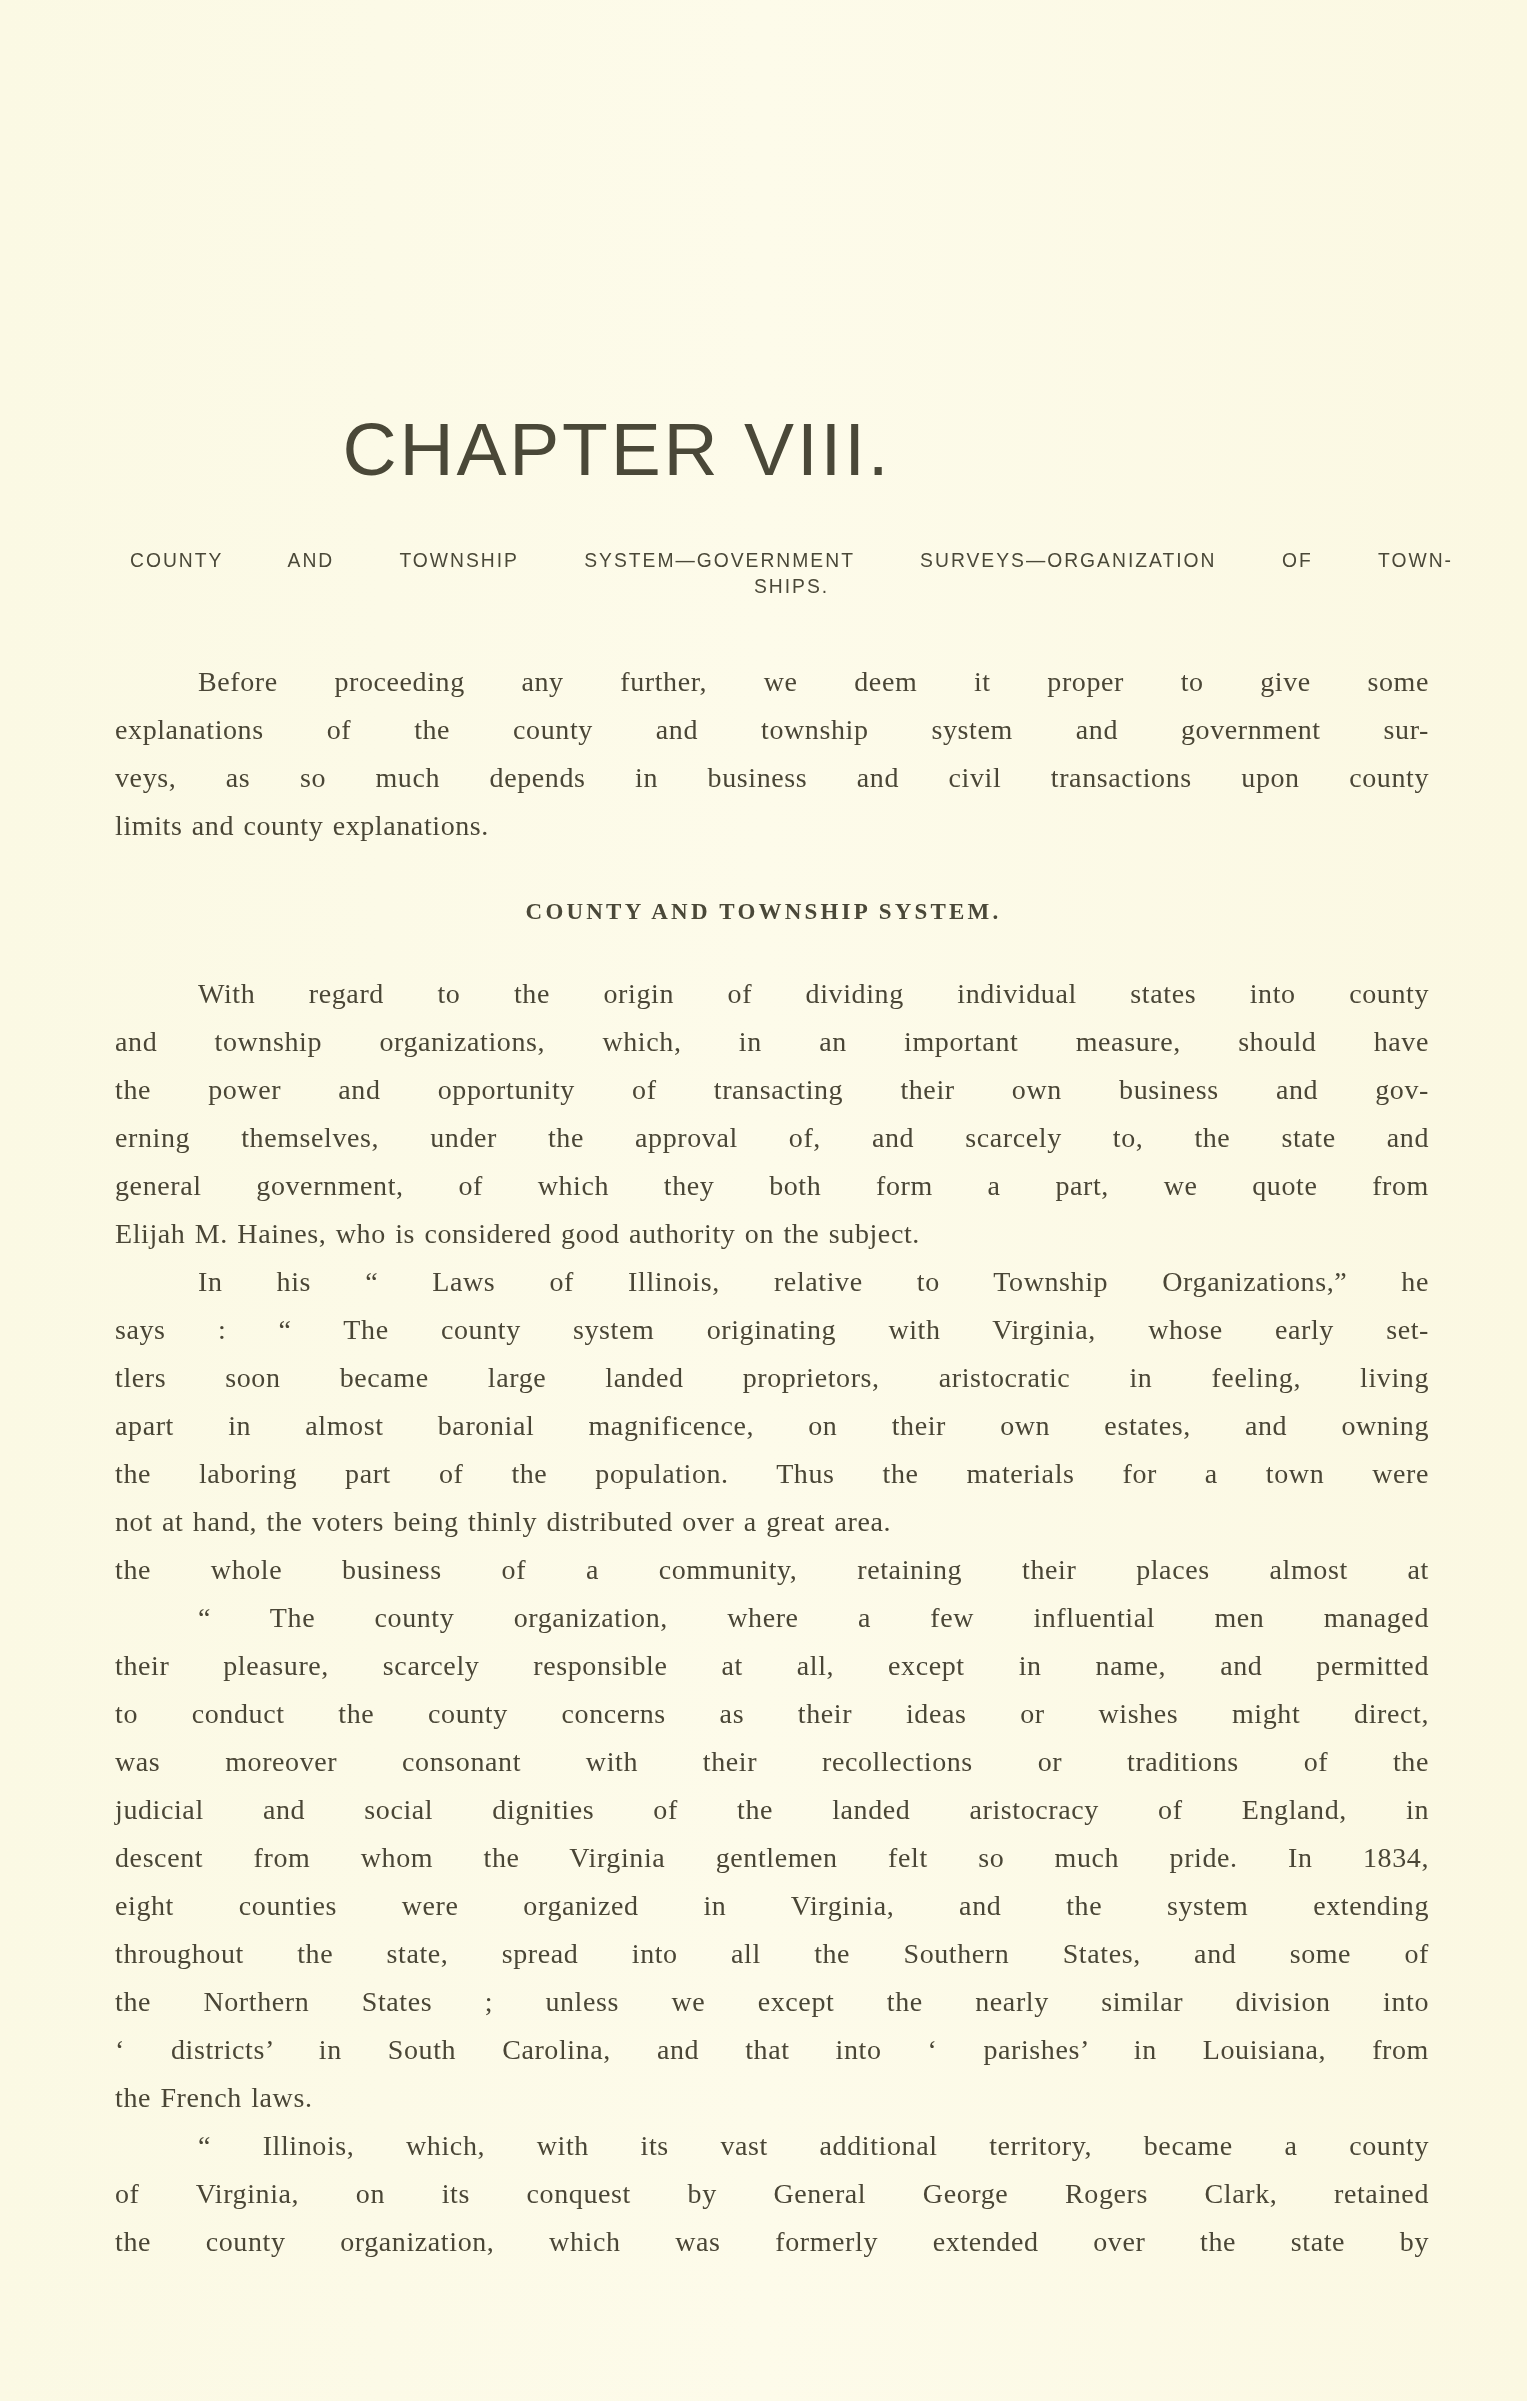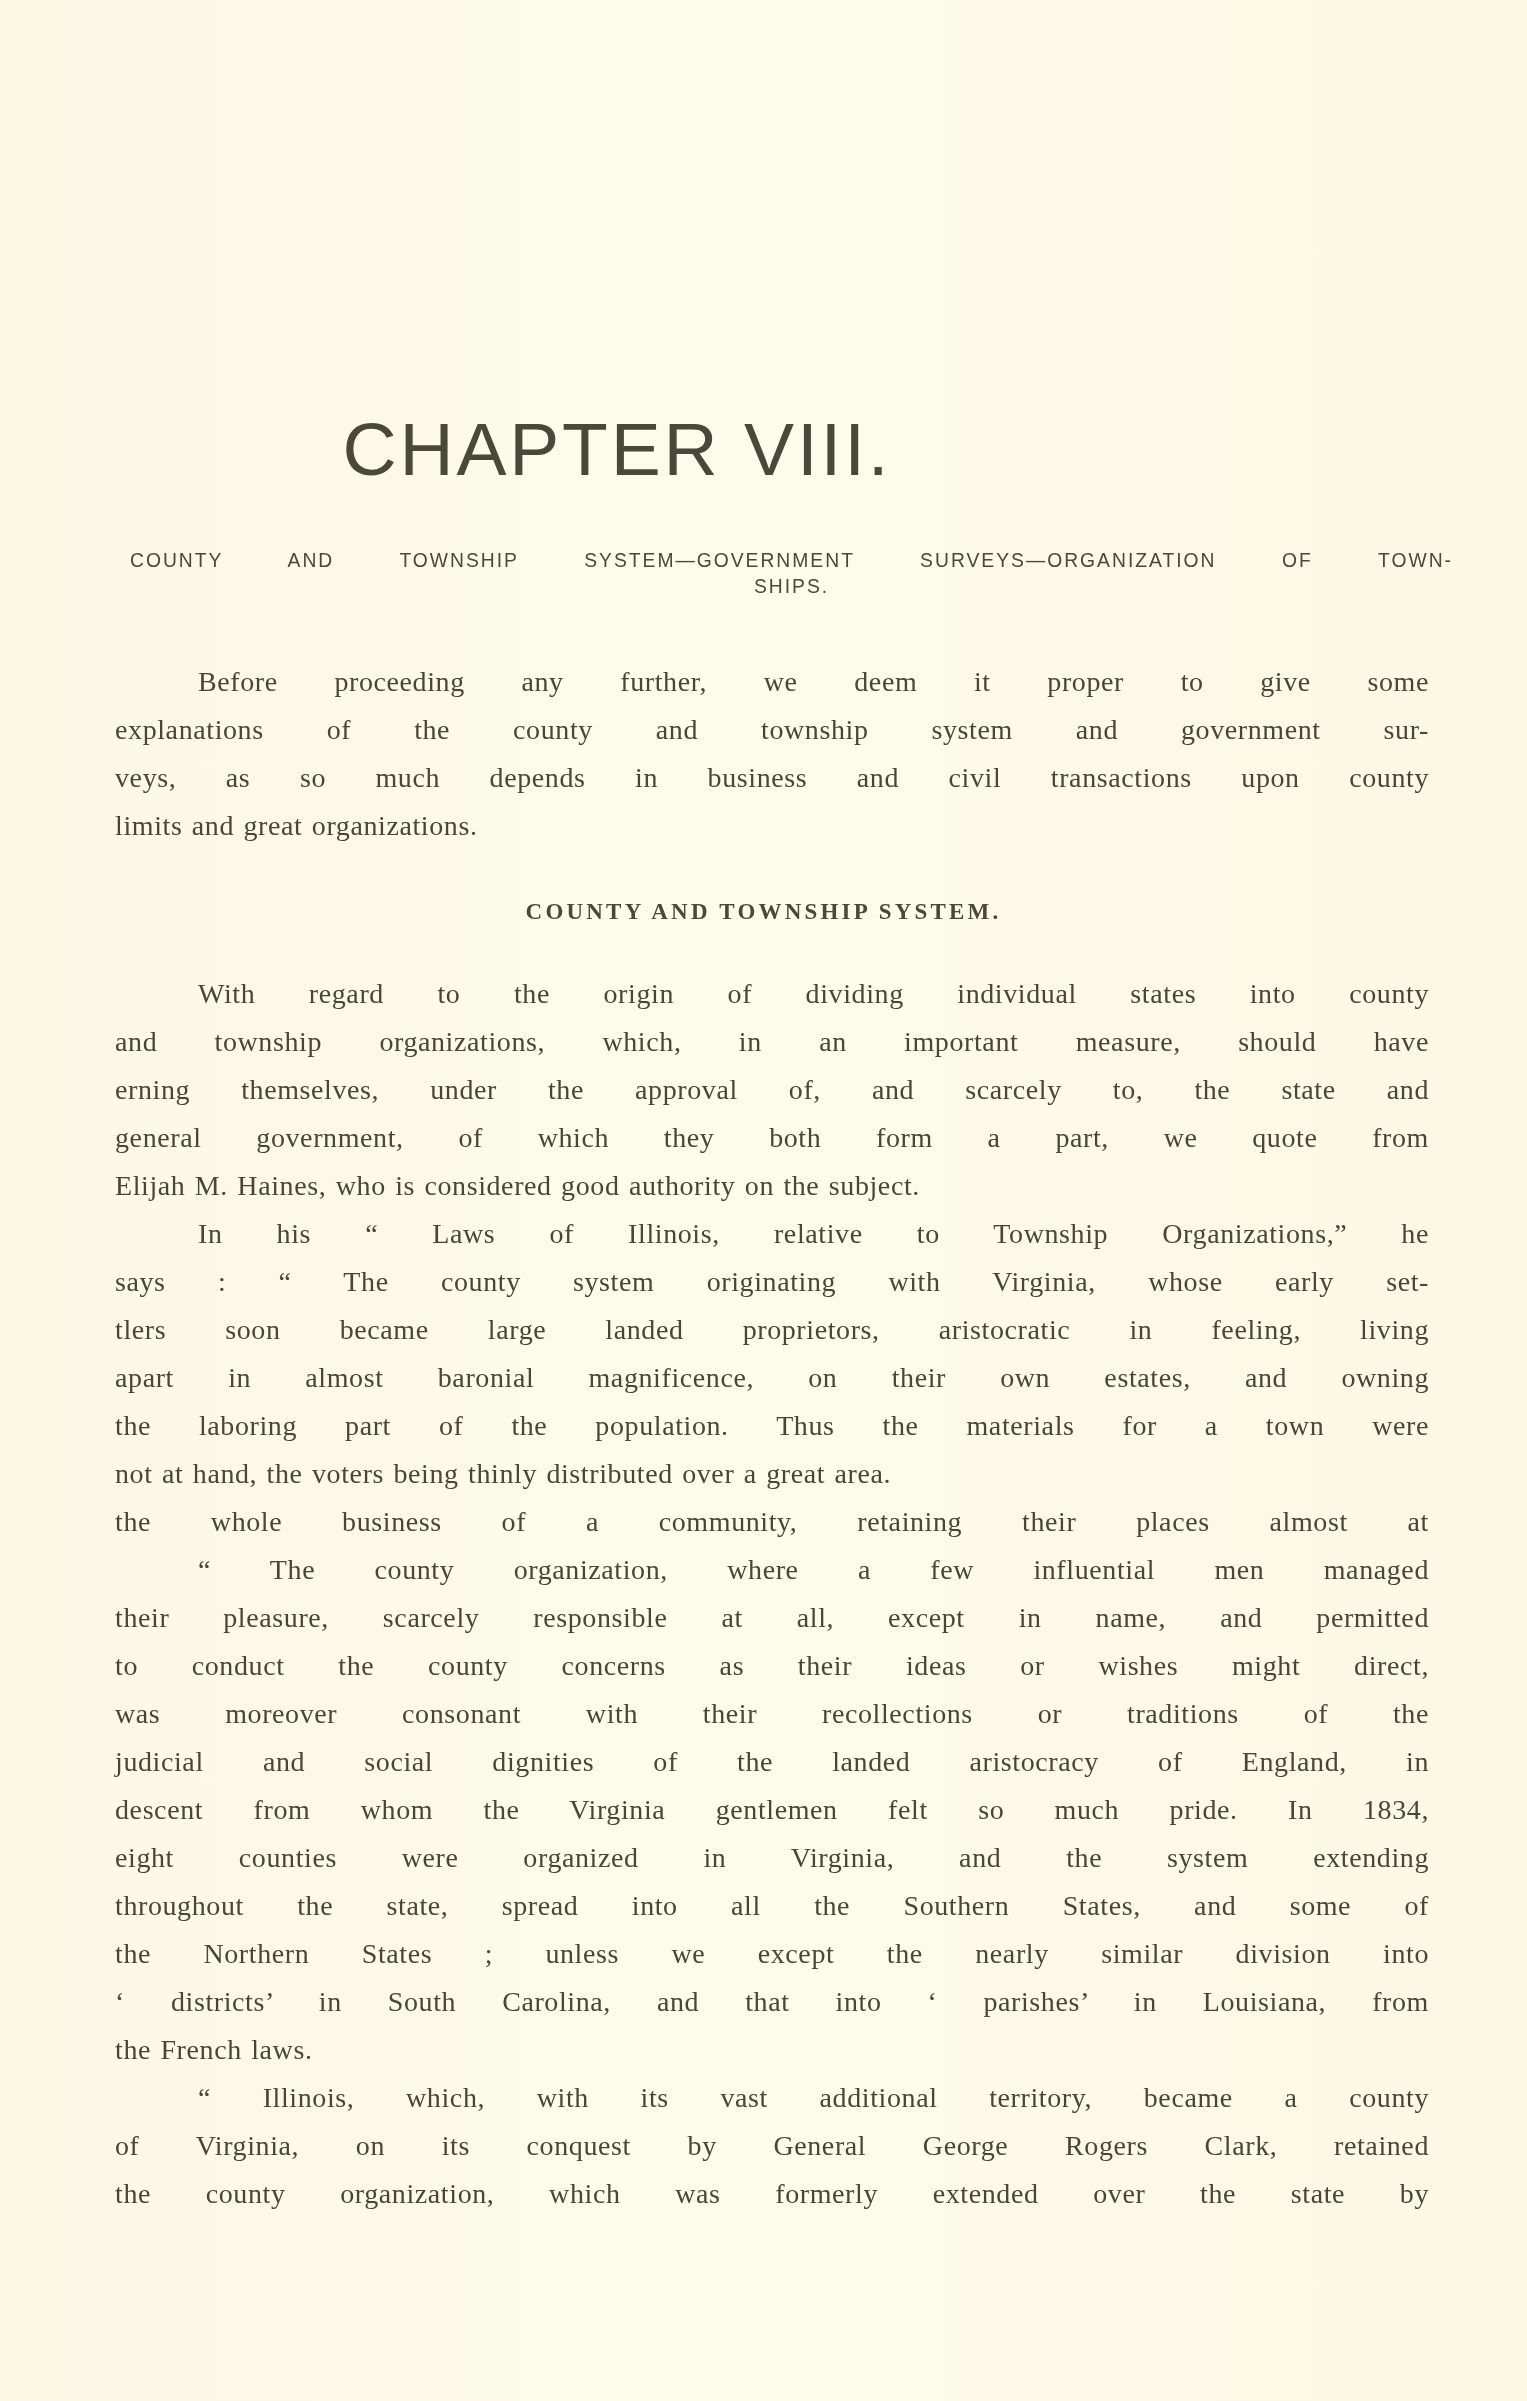--- a/index.html
+++ b/index.html
@@ -106,29 +106,30 @@
 
   <div class="subtitle">
     <span class="row first">COUNTY AND TOWNSHIP SYSTEM—GOVERNMENT SURVEYS—ORGANIZATION OF TOWN-</span>
     <span class="row second">SHIPS.</span>
   </div>
 
   <div class="body-block para1">
     <span class="line indent" style="white-space: nowrap;">Before proceeding any further, we deem it proper to give some</span>
     <span class="line" style="white-space: nowrap;">explanations of the county and township system and government sur-</span>
     <span class="line" style="white-space: nowrap;">veys, as so much depends in business and civil transactions upon county</span>
-    <span class="line last" style="white-space: nowrap;">limits and great organizations.</span>
+    <span class="line last" style="white-space: nowrap;">limits and county explanations.</span>
   </div>
 
   <h2 class="section-heading">COUNTY AND TOWNSHIP SYSTEM.</h2>
 
   <div class="body-block para2">
     <div>
       <span class="line indent" style="white-space: nowrap;">With regard to the origin of dividing individual states into county</span>
       <span class="line" style="white-space: nowrap;">and township organizations, which, in an important measure, should have</span>
+      <span class="line" style="white-space: nowrap;">the power and opportunity of transacting their own business and gov-</span>
       <span class="line" style="white-space: nowrap;">erning themselves, under the approval of, and scarcely to, the state and</span>
       <span class="line" style="white-space: nowrap;">general government, of which they both form a part, we quote from</span>
       <span class="line last" style="white-space: nowrap;">Elijah M. Haines, who is considered good authority on the subject.</span>
     </div>
     <div>
       <span class="line indent" style="white-space: nowrap;">In his “ Laws of Illinois, relative to Township Organizations,” he</span>
       <span class="line" style="white-space: nowrap;">says : “ The county system originating with Virginia, whose early set-</span>
       <span class="line" style="white-space: nowrap;">tlers soon became large landed proprietors, aristocratic in feeling, living</span>
       <span class="line" style="white-space: nowrap;">apart in almost baronial magnificence, on their own estates, and owning</span>
       <span class="line" style="white-space: nowrap;">the laboring part of the population.  Thus the materials for a town were</span>

